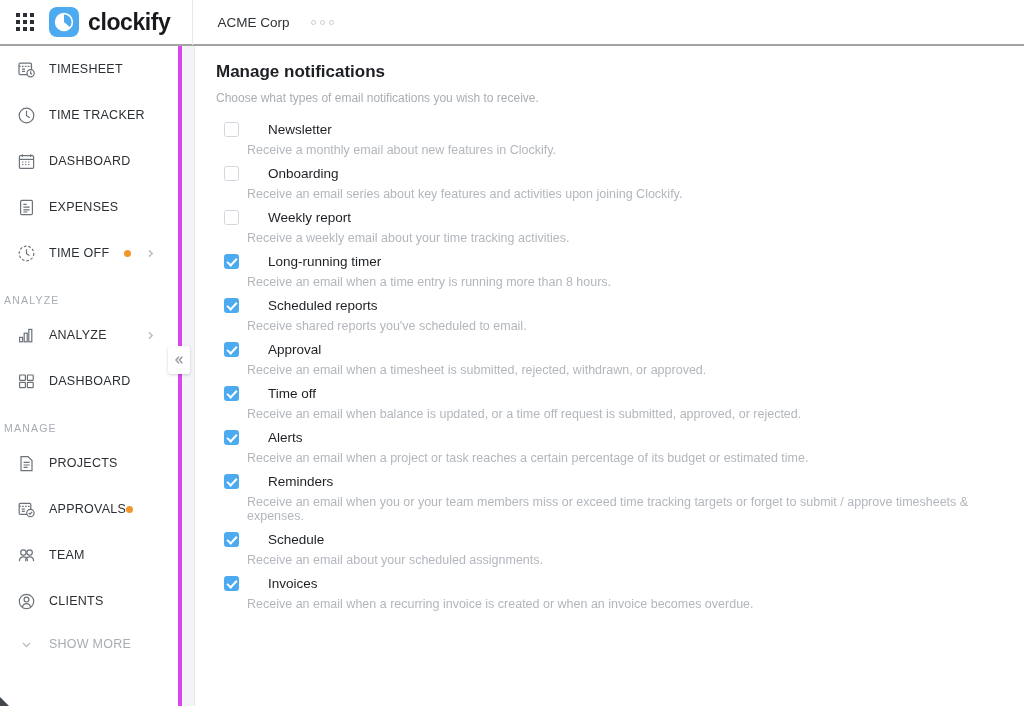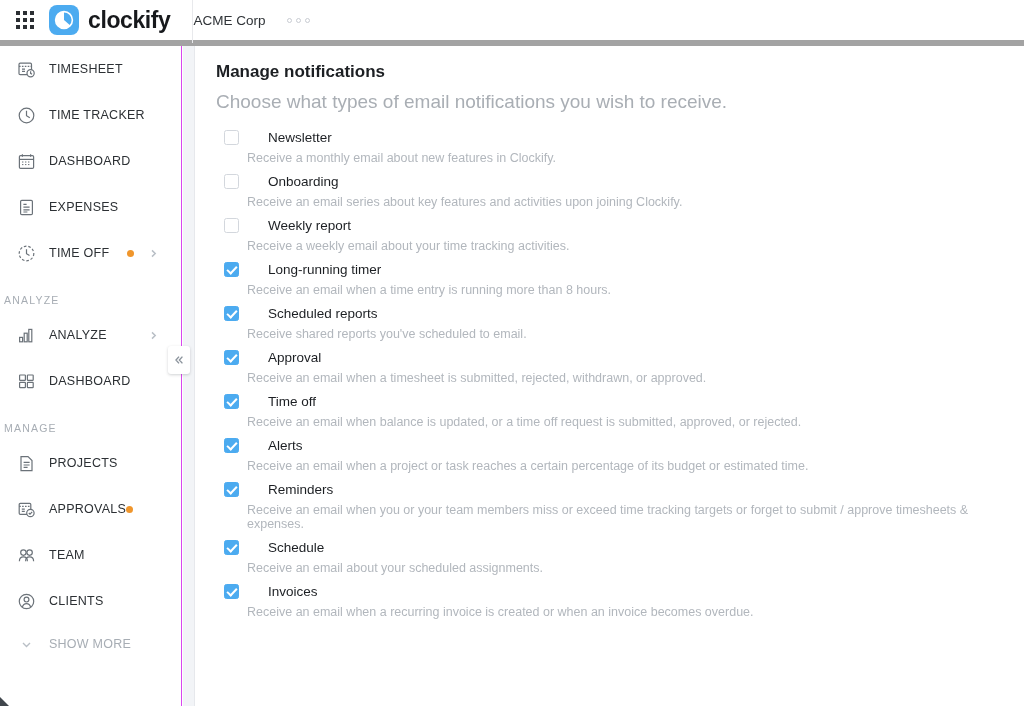--- a/index.html
+++ b/index.html
@@ -20,21 +20,21 @@
     background: #ffffff;
   }
 
   
   .topbar {
     position: absolute;
     top: 0; left: 0;
     width: 1024px;
     height: 46px;
     background: #ffffff;
-    border-bottom: 6px solid #a3a3a3;
+    border-bottom: 2px solid #a3a3a3;
     display: flex;
     align-items: center;
   }
 
   .grid-icon {
     width: 20px;
     height: 20px;
     margin-left: 15px;
     margin-right: 14px;
     display: grid;
@@ -76,20 +76,21 @@
     width: 1px;
     height: 46px;
     background: #e8e9ec;
     margin-left: 22px;
     margin-right: 0;
   }
 
   .workspace {
     font-size: 13.5px;
     color: #2f3337;
+    margin-left: 24px;
     cursor: pointer;
   }
 
   .dots {
     display: flex;
     gap: 4px;
     margin-left: 22px;
     cursor: pointer;
   }
   .dots i {
@@ -100,21 +101,21 @@
     display: block;
   }
 
   
   .sidebar {
     position: absolute;
     top: 46px; left: 0;
     width: 182px;
     height: 660px;
     background: #ffffff;
-    border-right: 1px solid #d946ef;
+    border-right: 4px solid #d946ef;
     overflow: hidden;
   }
 
   .nav-item {
     height: 46px;
     display: flex;
     align-items: center;
     padding-left: 15px;
     cursor: pointer;
     position: relative;
@@ -229,21 +230,21 @@
   }
 
   .page-title {
     font-size: 17px;
     font-weight: bold;
     color: #1c1f23;
     margin-bottom: 9px;
   }
 
   .page-sub {
-    font-size: 19px;
+    font-size: 12px;
     color: #a9aeb4;
     margin-bottom: 17px;
   }
 
   .notif-list { padding-left: 8px; }
 
   .notif-row { margin-bottom: 9px; }
 
   .notif-head {
     display: flex;

